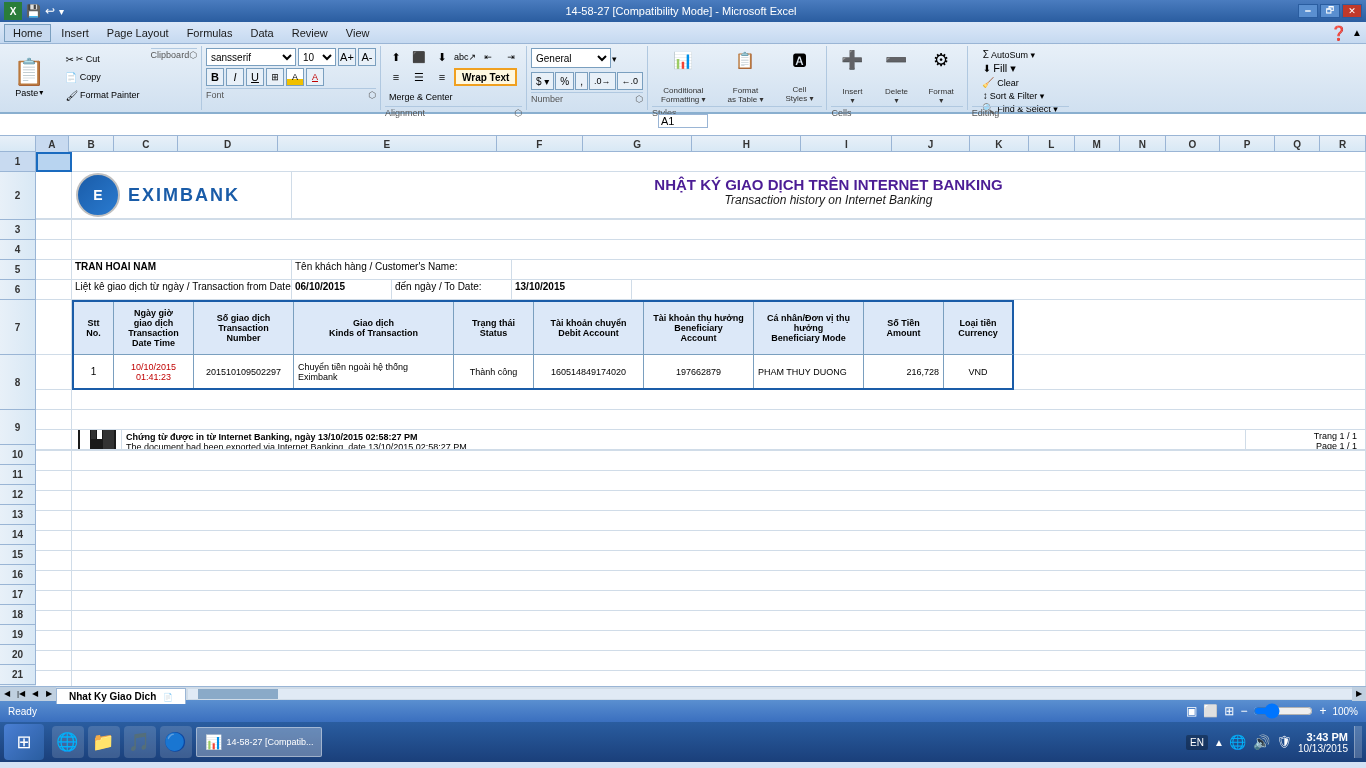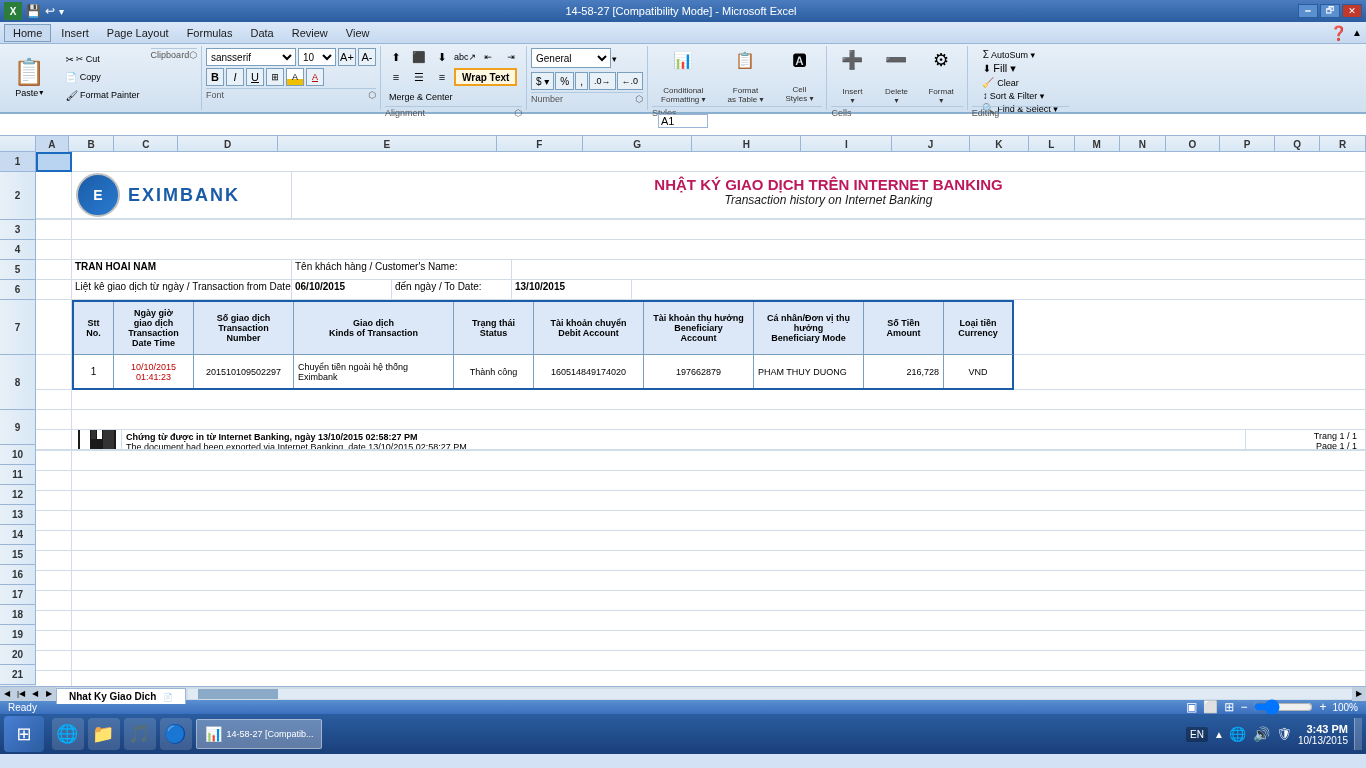--- a/index.html
+++ b/index.html
@@ -123,21 +123,21 @@
       padding-left: 60px; border-top: 1px solid #9ab5d5;
     }
     .sheet-tab {
       padding: 2px 12px; background: white; border: 1px solid #9ab5d5;
       border-bottom: none; font-size: 10px; cursor: pointer; margin-right: 2px;
     }
     .sheet-tab.active { background: white; font-weight: bold; }
 
     
     #status-bar {
-      height: 14px; background: linear-gradient(to bottom, #5a8fd0, #3a6fbf);
+      height: 22px; background: linear-gradient(to bottom, #5a8fd0, #3a6fbf);
       display: flex; align-items: center; justify-content: space-between;
       padding: 0 8px; color: white; font-size: 10px;
     }
     #status-bar .status-left { display: flex; gap: 8px; align-items: center; }
     #status-bar .status-right { display: flex; gap: 8px; align-items: center; }
 
     
     #taskbar {
       height: 40px; background: linear-gradient(to bottom, #2a5da0, #1a3f7a);
       display: flex; align-items: center; padding: 0 4px; gap: 4px;
@@ -416,21 +416,21 @@
       </div>
 
       <div class="grid-row" style="height:48px;border-bottom:1px solid #d0dce8;">
         <div class="grid-cell" style="width:36px;min-width:36px;"></div>
         <div class="grid-cell" style="width:220px;min-width:220px;border-right:1px solid #d0dce8;display:flex;align-items:center;gap:8px;padding:4px;">
 
           <div style="width:44px;height:44px;border-radius:50%;background:linear-gradient(135deg,#1a5ca8,#2a7bd0);display:flex;align-items:center;justify-content:center;font-size:14px;color:white;font-weight:bold;border:2px solid #c0c0c0;">E</div>
           <span style="font-size:18px;font-weight:bold;color:#1a5ca8;letter-spacing:2px;">EXIMBANK</span>
         </div>
         <div class="grid-cell" style="flex:1;text-align:center;vertical-align:middle;padding:4px;border-right:1px solid #d0dce8;">
-          <div style="font-size:15px;font-weight:bold;color:#be185d;">NHẬT KÝ GIAO DỊCH TRÊN INTERNET BANKING</div>
+          <div style="font-size:15px;font-weight:bold;color:#4c1d95;">NHẬT KÝ GIAO DỊCH TRÊN INTERNET BANKING</div>
           <div style="font-size:12px;font-weight:normal;font-style:italic;color:#1a1a1a;">Transaction history on Internet Banking</div>
         </div>
       </div>
 
       <div class="grid-row" style="height:20px;">
         <div class="grid-cell" style="width:36px;min-width:36px;"></div>
         <div class="grid-cell" style="flex:1;"></div>
       </div>
 
       <div class="grid-row" style="height:20px;">

